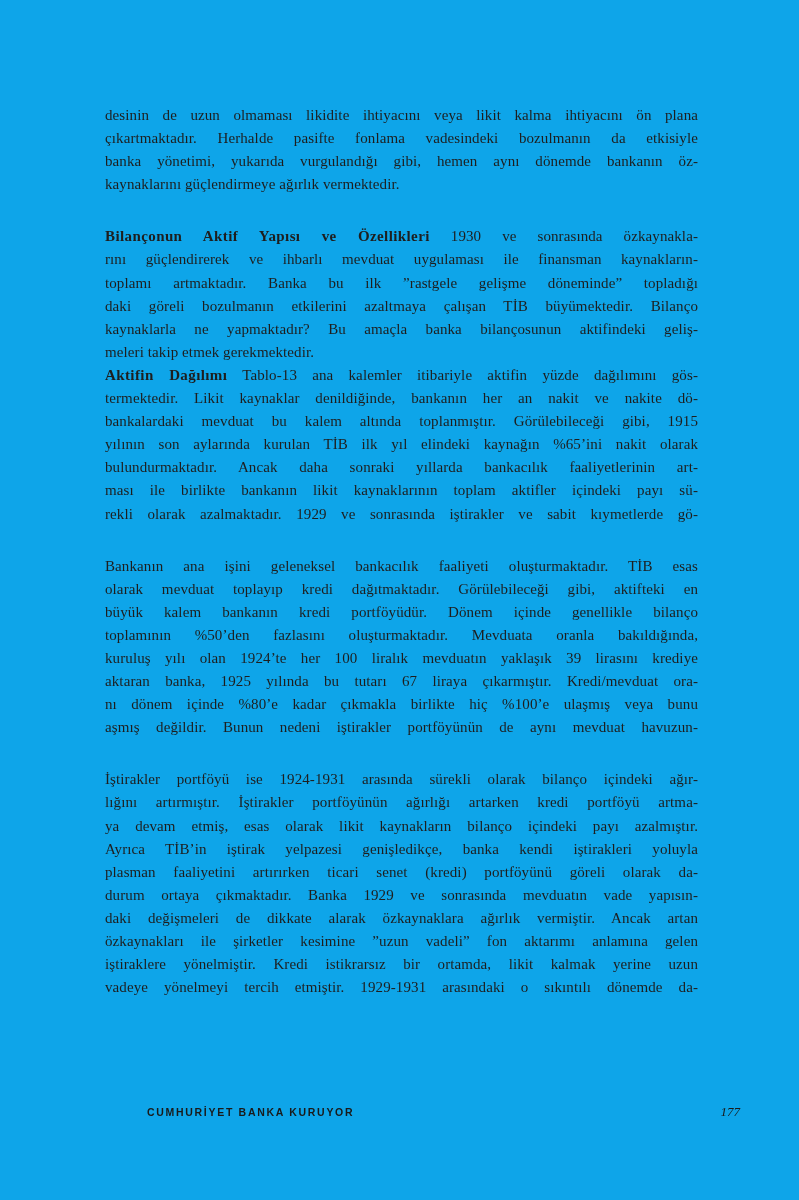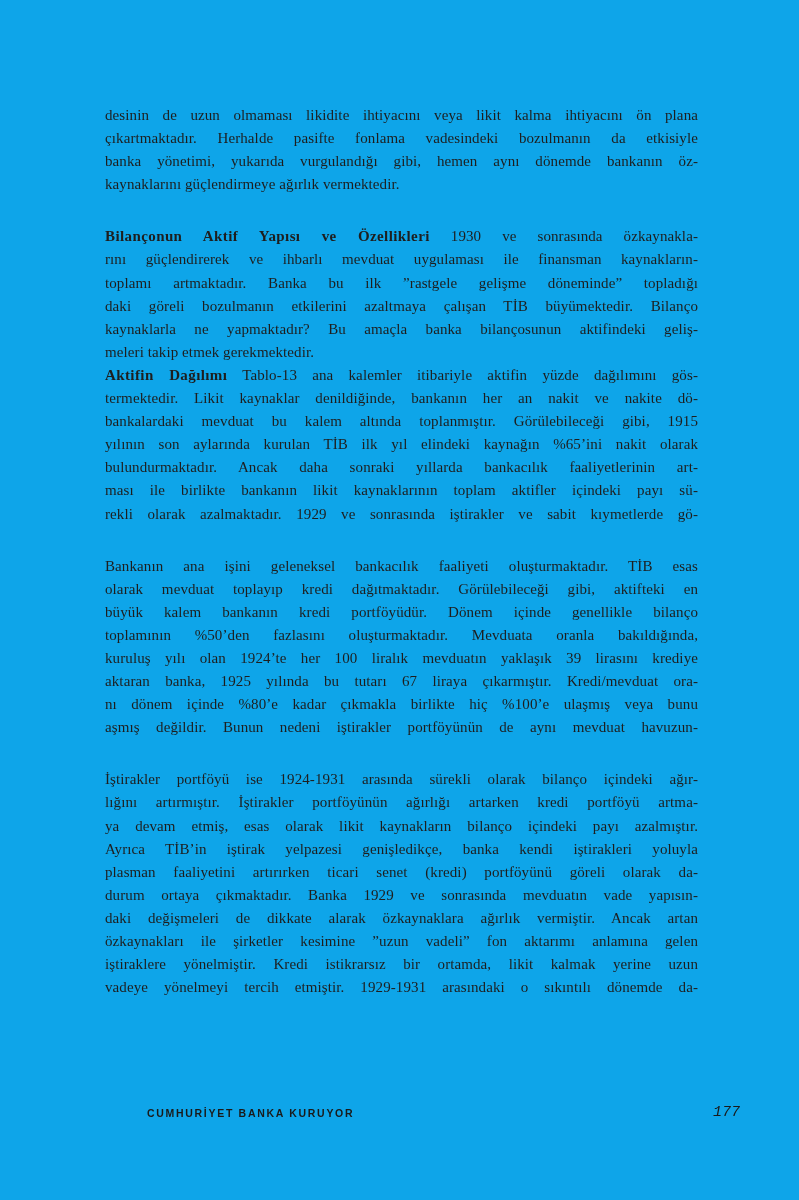--- a/index.html
+++ b/index.html
@@ -44,23 +44,23 @@
     margin-left: 42px;
   }
   .running-title {
     font-family: "Liberation Sans", sans-serif;
     font-weight: 700;
     font-size: 10.5px;
     letter-spacing: 1.7px;
     color: #1a1a1a;
   }
   .page-number {
-    font-family: Liberation Mono, monospace;
+    font-family: Liberation Serif, serif;
     font-style: italic;
-    font-size: 15px;
+    font-size: 13px;
     color: #1a1a1a;
   }
 </style>
 </head>
 <body>
 
 <div class="page">
 
   <div class="content">
 

